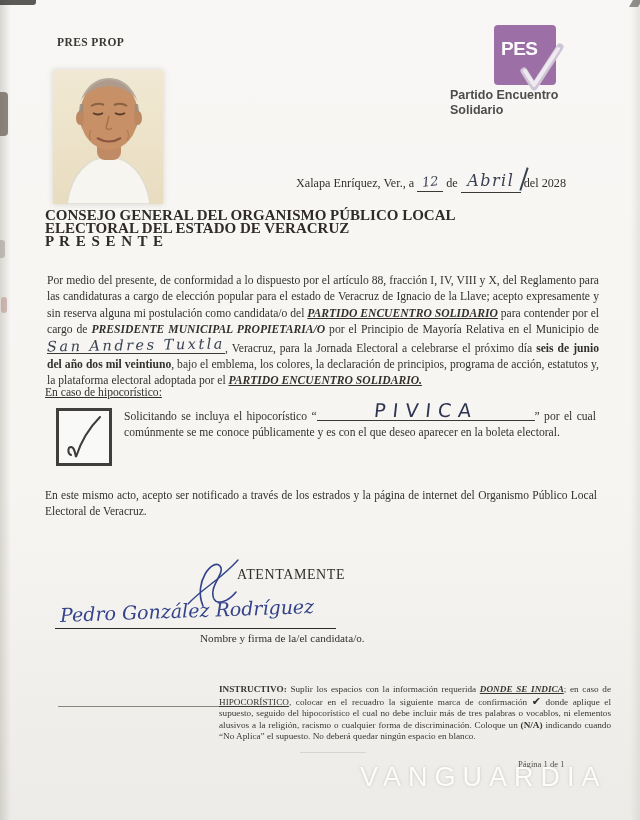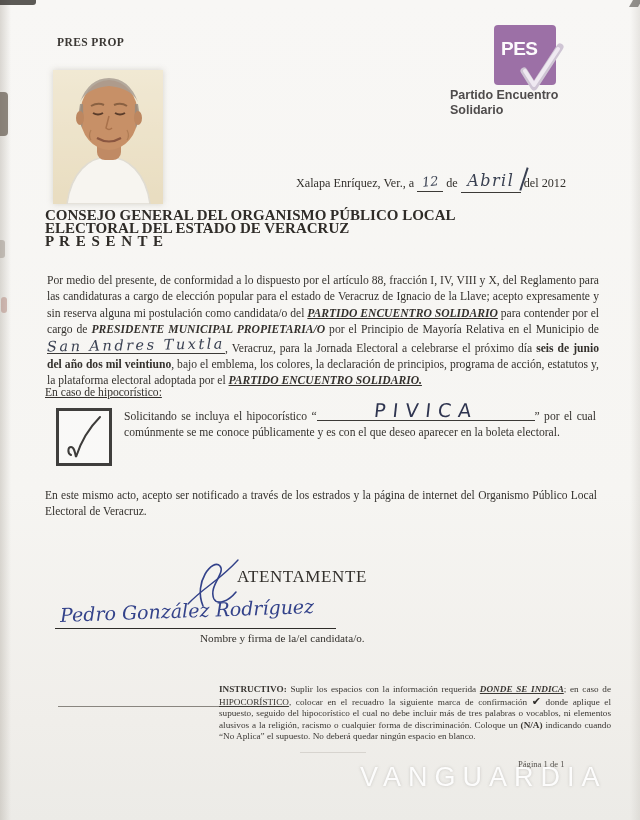--- a/index.html
+++ b/index.html
@@ -52,21 +52,21 @@
   .municipio-blank{width:178px;height:14px;}
   .municipio-blank .hand{display:inline-block;font-size:14.5px;letter-spacing:2.5px;transform:rotate(-1deg) translateY(-2px);white-space:nowrap;}
   .hipo-label{left:45px;top:386px;font-size:11.6px;text-decoration:underline;}
   .checkbox{left:56px;top:408px;width:50px;height:52px;border:3px solid #3f3e3c;background:rgba(255,255,255,.4);}
   .hipo-text{left:124px;top:405px;width:472px;font-size:11.6px;line-height:16.2px;text-align:justify;}
   .pivica-blank{width:218px;height:15px;}
   .pivica-blank .hand{display:inline-block;font-size:19px;font-style:normal;letter-spacing:7px;
     font-family:"DejaVu Sans",sans-serif;transform:skewX(-6deg) translateY(-3px);color:#2f3550;}
   .notice{left:45px;top:487px;width:552px;font-size:11.5px;line-height:16.2px;text-align:justify;}
   
-  .salutation{left:237px;top:567px;font-size:17px;letter-spacing:.6px;color:#33302c;}
+  .salutation{left:237px;top:567px;font-size:14px;letter-spacing:.6px;color:#33302c;}
   .sig-flourish{left:158px;top:552px;width:100px;height:55px;overflow:visible;}
   .sig-name{left:60px;top:599px;width:280px;font-family:"DejaVu Serif",serif;font-style:italic;
     font-size:19px;color:#33428a;transform:rotate(-2deg);white-space:nowrap;}
   .sig-line{left:55px;top:628px;width:281px;height:1.4px;background:#2e2c29;}
   .sig-caption{left:200px;top:632px;font-size:11.2px;color:#33302c;}
   
   .instructivo{left:219px;top:684px;width:392px;font-size:9.2px;line-height:11.5px;text-align:justify;color:#3a3733;}
   .instructivo .chk{font-size:11px;color:#2f2d2a;}
   .page-number{left:518px;top:759px;font-size:8.6px;color:#55524d;}
   .watermark{left:360px;top:762px;font-family:"Liberation Sans",sans-serif;font-weight:normal;
@@ -131,21 +131,21 @@
     <div>Partido Encuentro</div>
     <div>Solidario</div>
   </div>
 
 
   <div class="abs dateline">
     <span>Xalapa Enríquez, Ver., a</span>
     <span class="blank day-blank"><span class="hand">12</span></span>
     <span>de</span>
     <span class="blank month-blank"><span class="hand">Abril</span><i class="ink-slash"></i></span>
-    <span>del 2012</span>
+    <span>del 2028</span>
   </div>
 
   <div class="abs addressee">
     <div>CONSEJO GENERAL DEL ORGANISMO PÚBLICO LOCAL</div>
     <div>ELECTORAL DEL ESTADO DE VERACRUZ</div>
     <div class="l3">P R E S E N T E</div>
   </div>
 
   <div class="abs body-par">
     <span>Por medio del presente, de conformidad a lo dispuesto por el artículo 88, fracción I, IV, VIII y X, del Reglamento para las candidaturas a cargo de elección popular para el estado de Veracruz de Ignacio de la Llave; acepto expresamente y sin reserva alguna mi postulación como candidata/o del </span><span class="biu">PARTIDO ENCUENTRO SOLIDARIO</span><span> para contender por el cargo de </span><span class="bi">PRESIDENTE MUNICIPAL PROPIETARIA/O</span><span> por el Principio de Mayoría Relativa en el Municipio de </span><span class="blank municipio-blank"><span class="hand">San Andres Tuxtla</span></span><span>, Veracruz, para la Jornada Electoral a celebrarse el próximo día </span><span class="b">seis de junio del año dos mil veintiuno</span><span>, bajo el emblema, los colores, la declaración de principios, programa de acción, estatutos y, la plataforma electoral adoptada por el </span><span class="biu">PARTIDO ENCUENTRO SOLIDARIO.</span>

